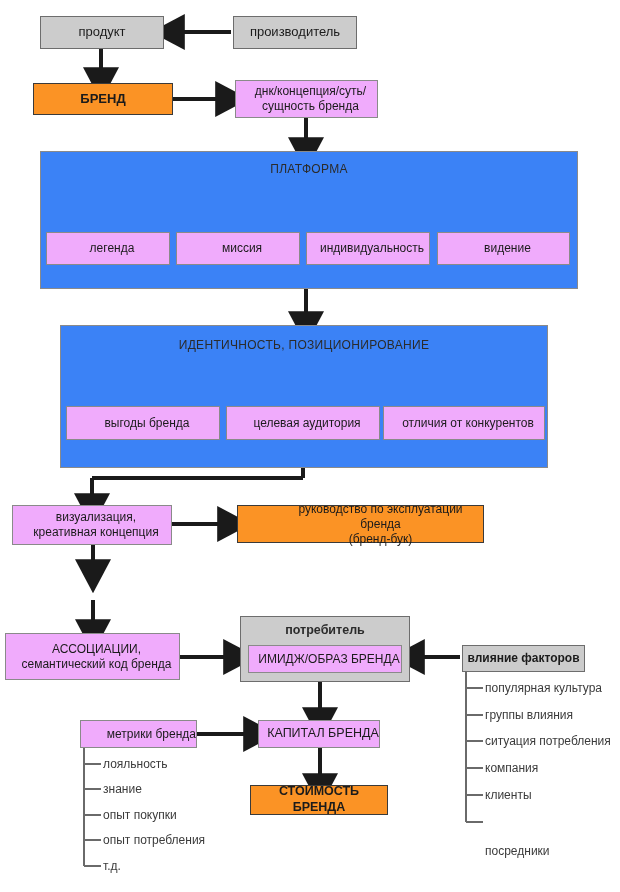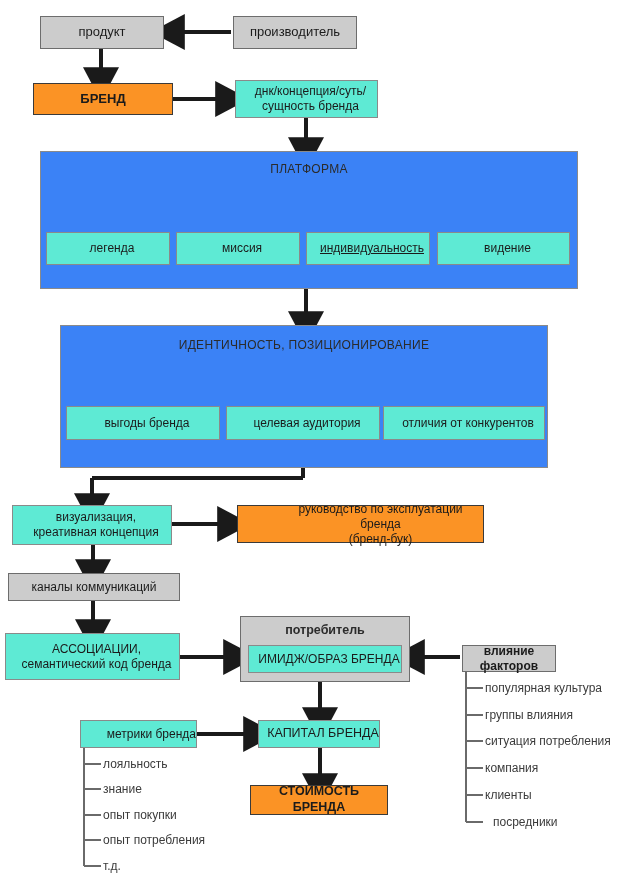--- a/index.html
+++ b/index.html
@@ -2,21 +2,21 @@
 <html><head>
 <meta charset="utf-8">
 <style>
   html,body{margin:0;padding:0;background:#ffffff;}
   body{width:620px;height:892px;font-family:"Liberation Sans","DejaVu Sans",sans-serif;}
   #stage{position:relative;width:620px;height:892px;overflow:hidden;background:#fff;}
   #svglayer{position:absolute;left:0;top:0;width:620px;height:892px;}
   .box{position:absolute;box-sizing:border-box;display:flex;align-items:center;justify-content:center;
        text-align:center;line-height:1.25;color:#1b1b1b;}
   .gray{background:#cccccc;border:1.5px solid #6d6d6d;}
-  .white{background:#5eead4;border:1.2px solid #8a8a8a;padding-left:8px;}
+  .white{background:#f0abfc;border:1.2px solid #8a8a8a;padding-left:8px;}
   .orange{background:#fb9325;border:1.5px solid #3a3a3a;}
   .container{background:#3b82f6;border:1.5px solid #8a8a8a;}
   .hdr{position:absolute;left:0;right:0;text-align:center;color:#2b2b2b;}
   .leaf{position:absolute;white-space:nowrap;color:#3b3b3b;}
   .b{font-weight:bold;}
 </style>
 </head>
 <body>
 
 <div id="stage">
@@ -124,21 +124,21 @@
 
   <div class="box container" style="left:40px;top:151px;width:538px;height:138px;display:block;">
     <div class="hdr" style="top:10px;font-size:12px;letter-spacing:.3px;">ПЛАТФОРМА</div>
   </div>
   <div class="box white" style="left:46px;top:232px;width:124px;height:33px;font-size:12px;">
     <span>легенда</span>
   </div>
   <div class="box white" style="left:176px;top:232px;width:124px;height:33px;font-size:12px;">
     <span>миссия</span>
   </div>
-  <div class="box white" style="left:306px;top:232px;width:124px;height:33px;font-size:12px;text-decoration:underline;">
+  <div class="box white" style="left:306px;top:232px;width:124px;height:33px;font-size:12px;">
     <span>индивидуальность</span>
   </div>
   <div class="box white" style="left:437px;top:232px;width:133px;height:33px;font-size:12px;">
     <span>видение</span>
   </div>
 
   <div class="box container" style="left:60px;top:325px;width:488px;height:143px;display:block;">
     <div class="hdr" style="top:12px;font-size:12px;letter-spacing:.3px;">ИДЕНТИЧНОСТЬ, ПОЗИЦИОНИРОВАНИЕ</div>
   </div>
   <div class="box white" style="left:66px;top:406px;width:154px;height:34px;font-size:12px;">
@@ -153,45 +153,42 @@
 
   <div class="box white" style="left:12px;top:505px;width:160px;height:40px;font-size:12px;flex-direction:column;">
     <span>визуализация,</span>
     <span>креативная концепция</span>
   </div>
   <div class="box orange" style="left:237px;top:505px;width:247px;height:38px;font-size:12px;flex-direction:column;padding-left:40px;">
     <span>руководство по эксплуатации бренда</span>
     <span>(бренд-бук)</span>
   </div>
 
-  <div class="box gray" style="left:8px;top:573px;width:172px;height:28px;font-size:12px;">
-    <span>каналы коммуникаций</span>
-  </div>
 
   <div class="box white" style="left:5px;top:633px;width:175px;height:47px;font-size:12px;flex-direction:column;">
     <span>АССОЦИАЦИИ,</span>
     <span>семантический код бренда</span>
   </div>
 
   <div class="box gray" style="left:240px;top:616px;width:170px;height:66px;display:block;">
     <div class="hdr b" style="top:6px;font-size:12.5px;">потребитель</div>
     <div class="box white" style="left:7px;top:28px;width:154px;height:28px;font-size:12px;">
       <span>ИМИДЖ/ОБРАЗ БРЕНДА</span>
     </div>
   </div>
 
-  <div class="box gray b" style="left:462px;top:645px;width:94px;height:27px;font-size:12px;">
+  <div class="box gray b" style="left:462px;top:645px;width:123px;height:27px;font-size:12px;">
     <span>влияние факторов</span>
   </div>
   <div class="leaf" style="left:485px;top:681px;font-size:12px;">популярная культура</div>
   <div class="leaf" style="left:485px;top:708px;font-size:12px;">группы влияния</div>
   <div class="leaf" style="left:485px;top:734px;font-size:12px;">ситуация потребления</div>
   <div class="leaf" style="left:485px;top:761px;font-size:12px;">компания</div>
   <div class="leaf" style="left:485px;top:788px;font-size:12px;">клиенты</div>
-  <div class="leaf" style="left:485px;top:815px;font-size:12px;margin-left:8px;">посредники</div>
+  <div class="leaf" style="left:485px;top:844px;font-size:12px;">посредники</div>
 
   <div class="box white" style="left:80px;top:720px;width:117px;height:28px;font-size:12px;justify-content:flex-end;">
     <span>метрики бренда</span>
   </div>
   <div class="leaf" style="left:103px;top:757px;font-size:12px;">лояльность</div>
   <div class="leaf" style="left:103px;top:782px;font-size:12px;">знание</div>
   <div class="leaf" style="left:103px;top:808px;font-size:12px;">опыт покупки</div>
   <div class="leaf" style="left:103px;top:833px;font-size:12px;">опыт потребления</div>
   <div class="leaf" style="left:103px;top:859px;font-size:12px;">т.д.</div>
 

